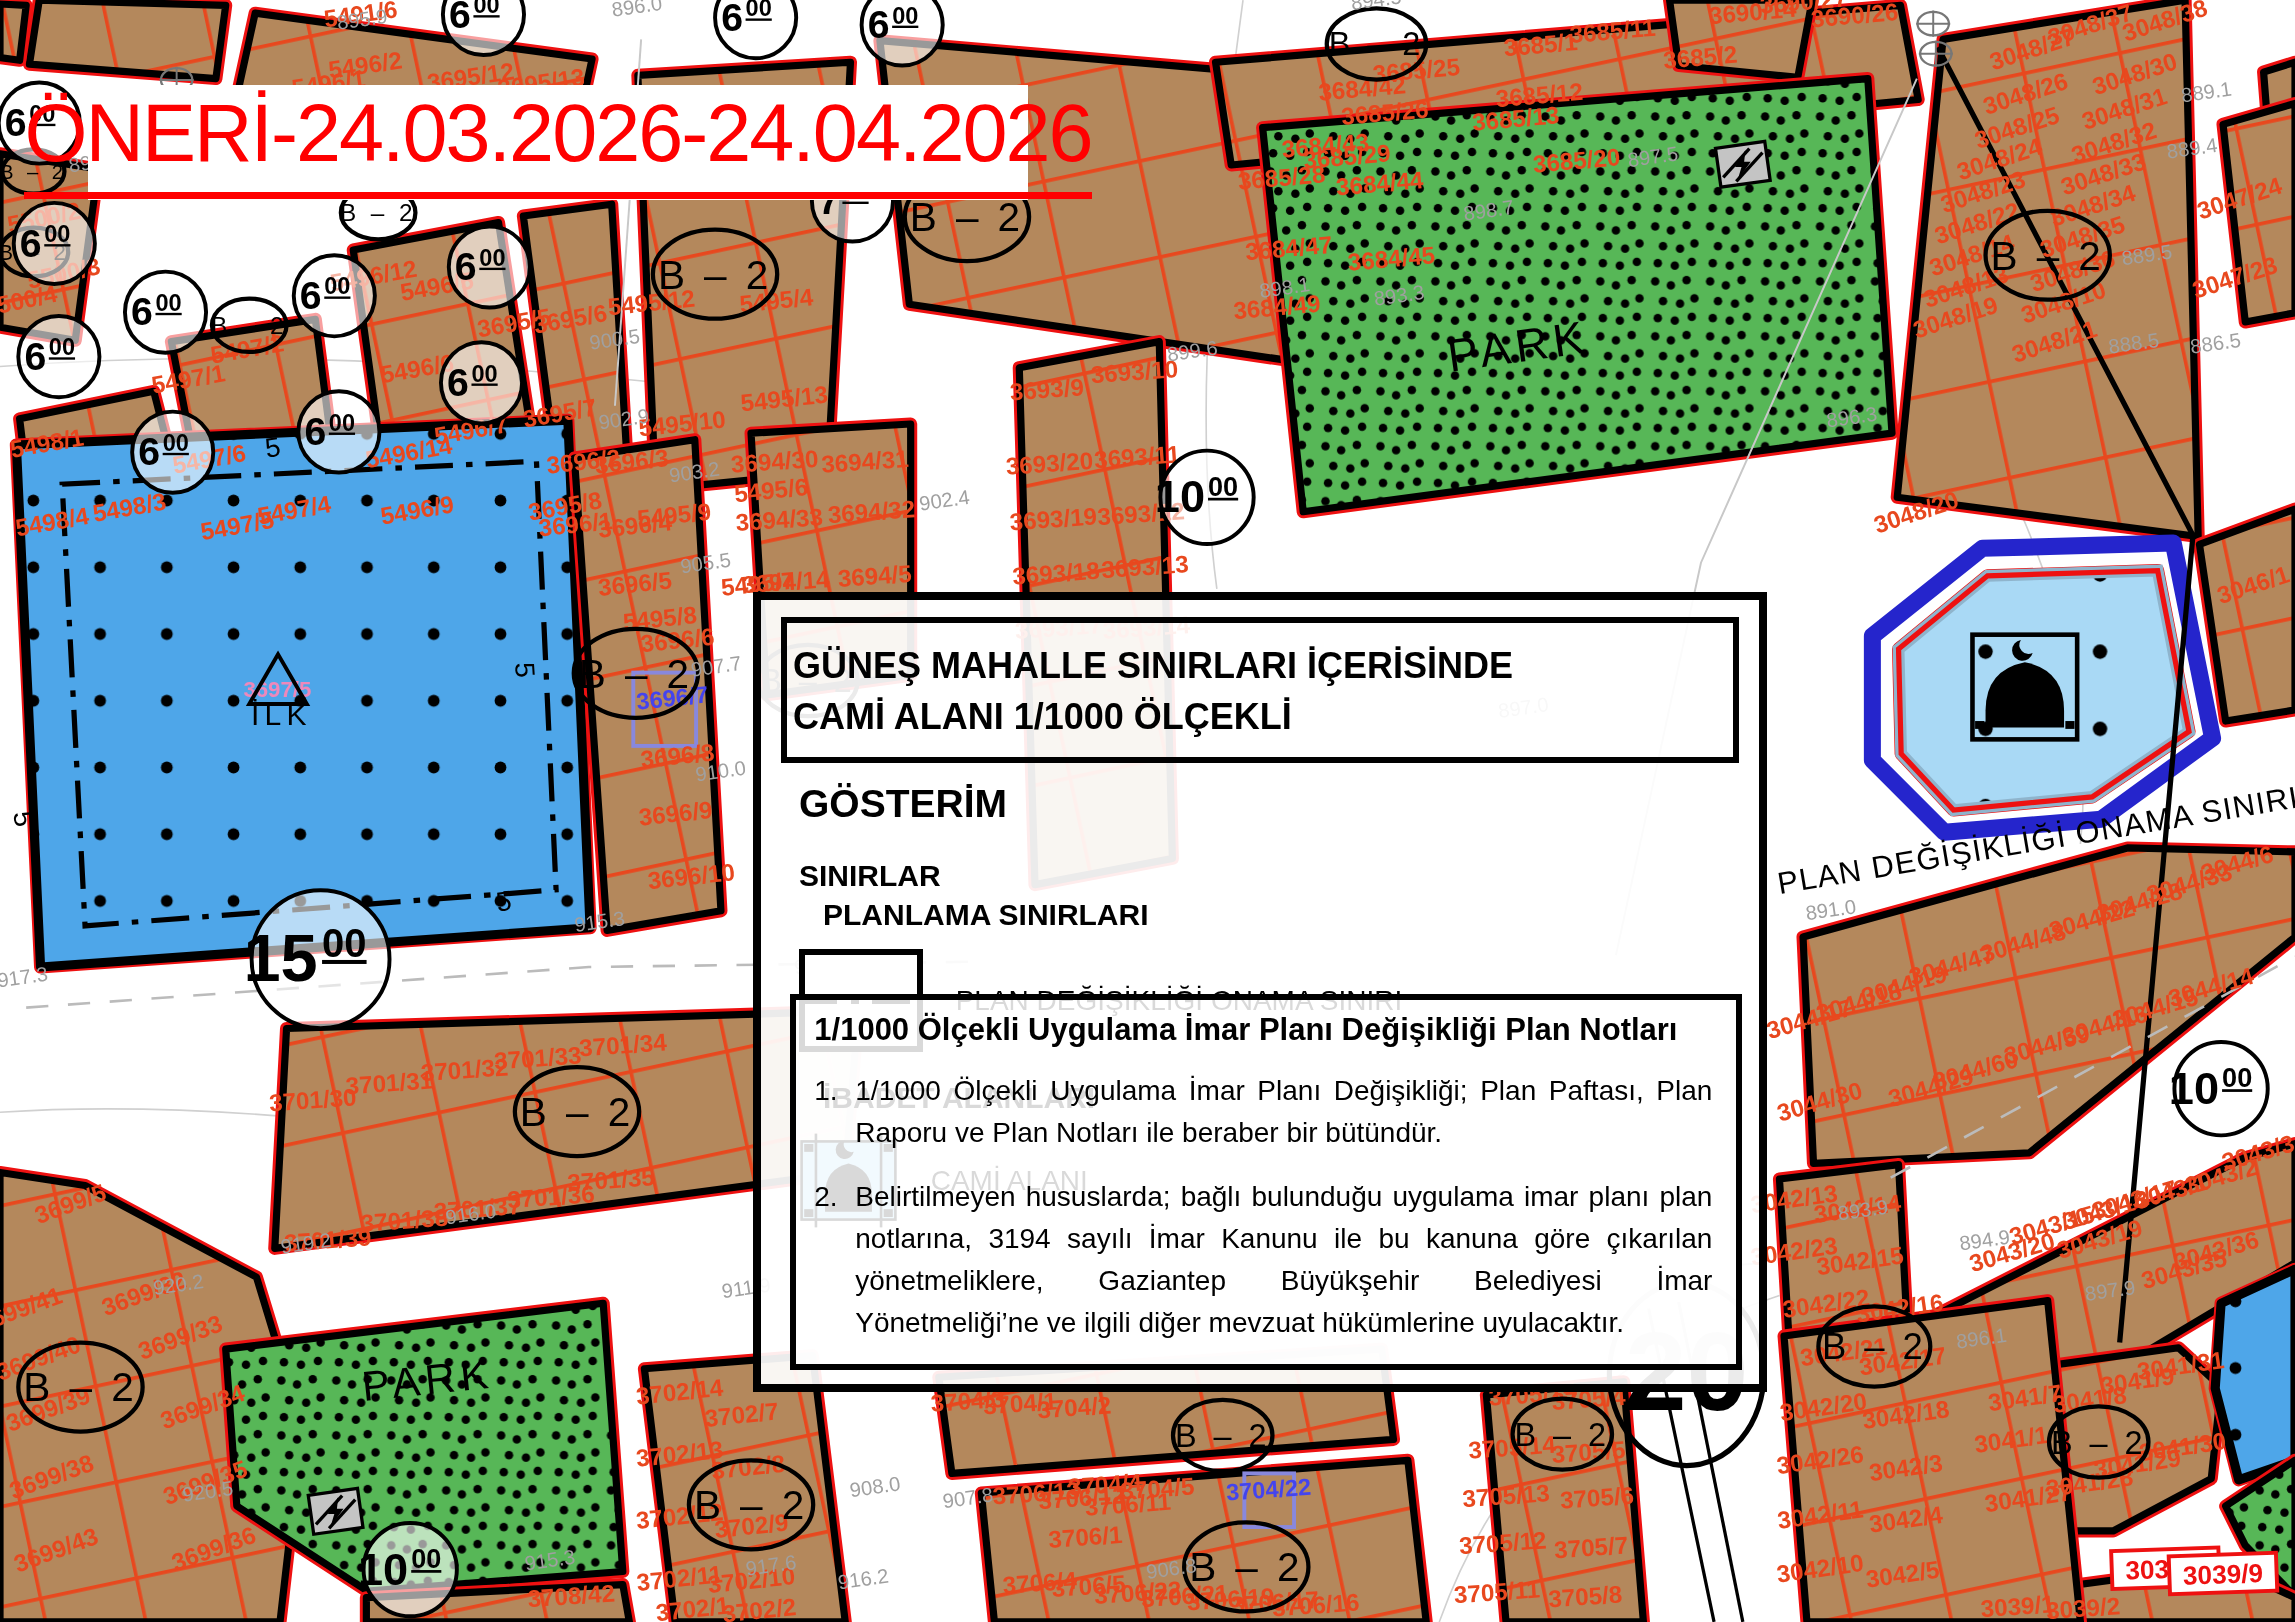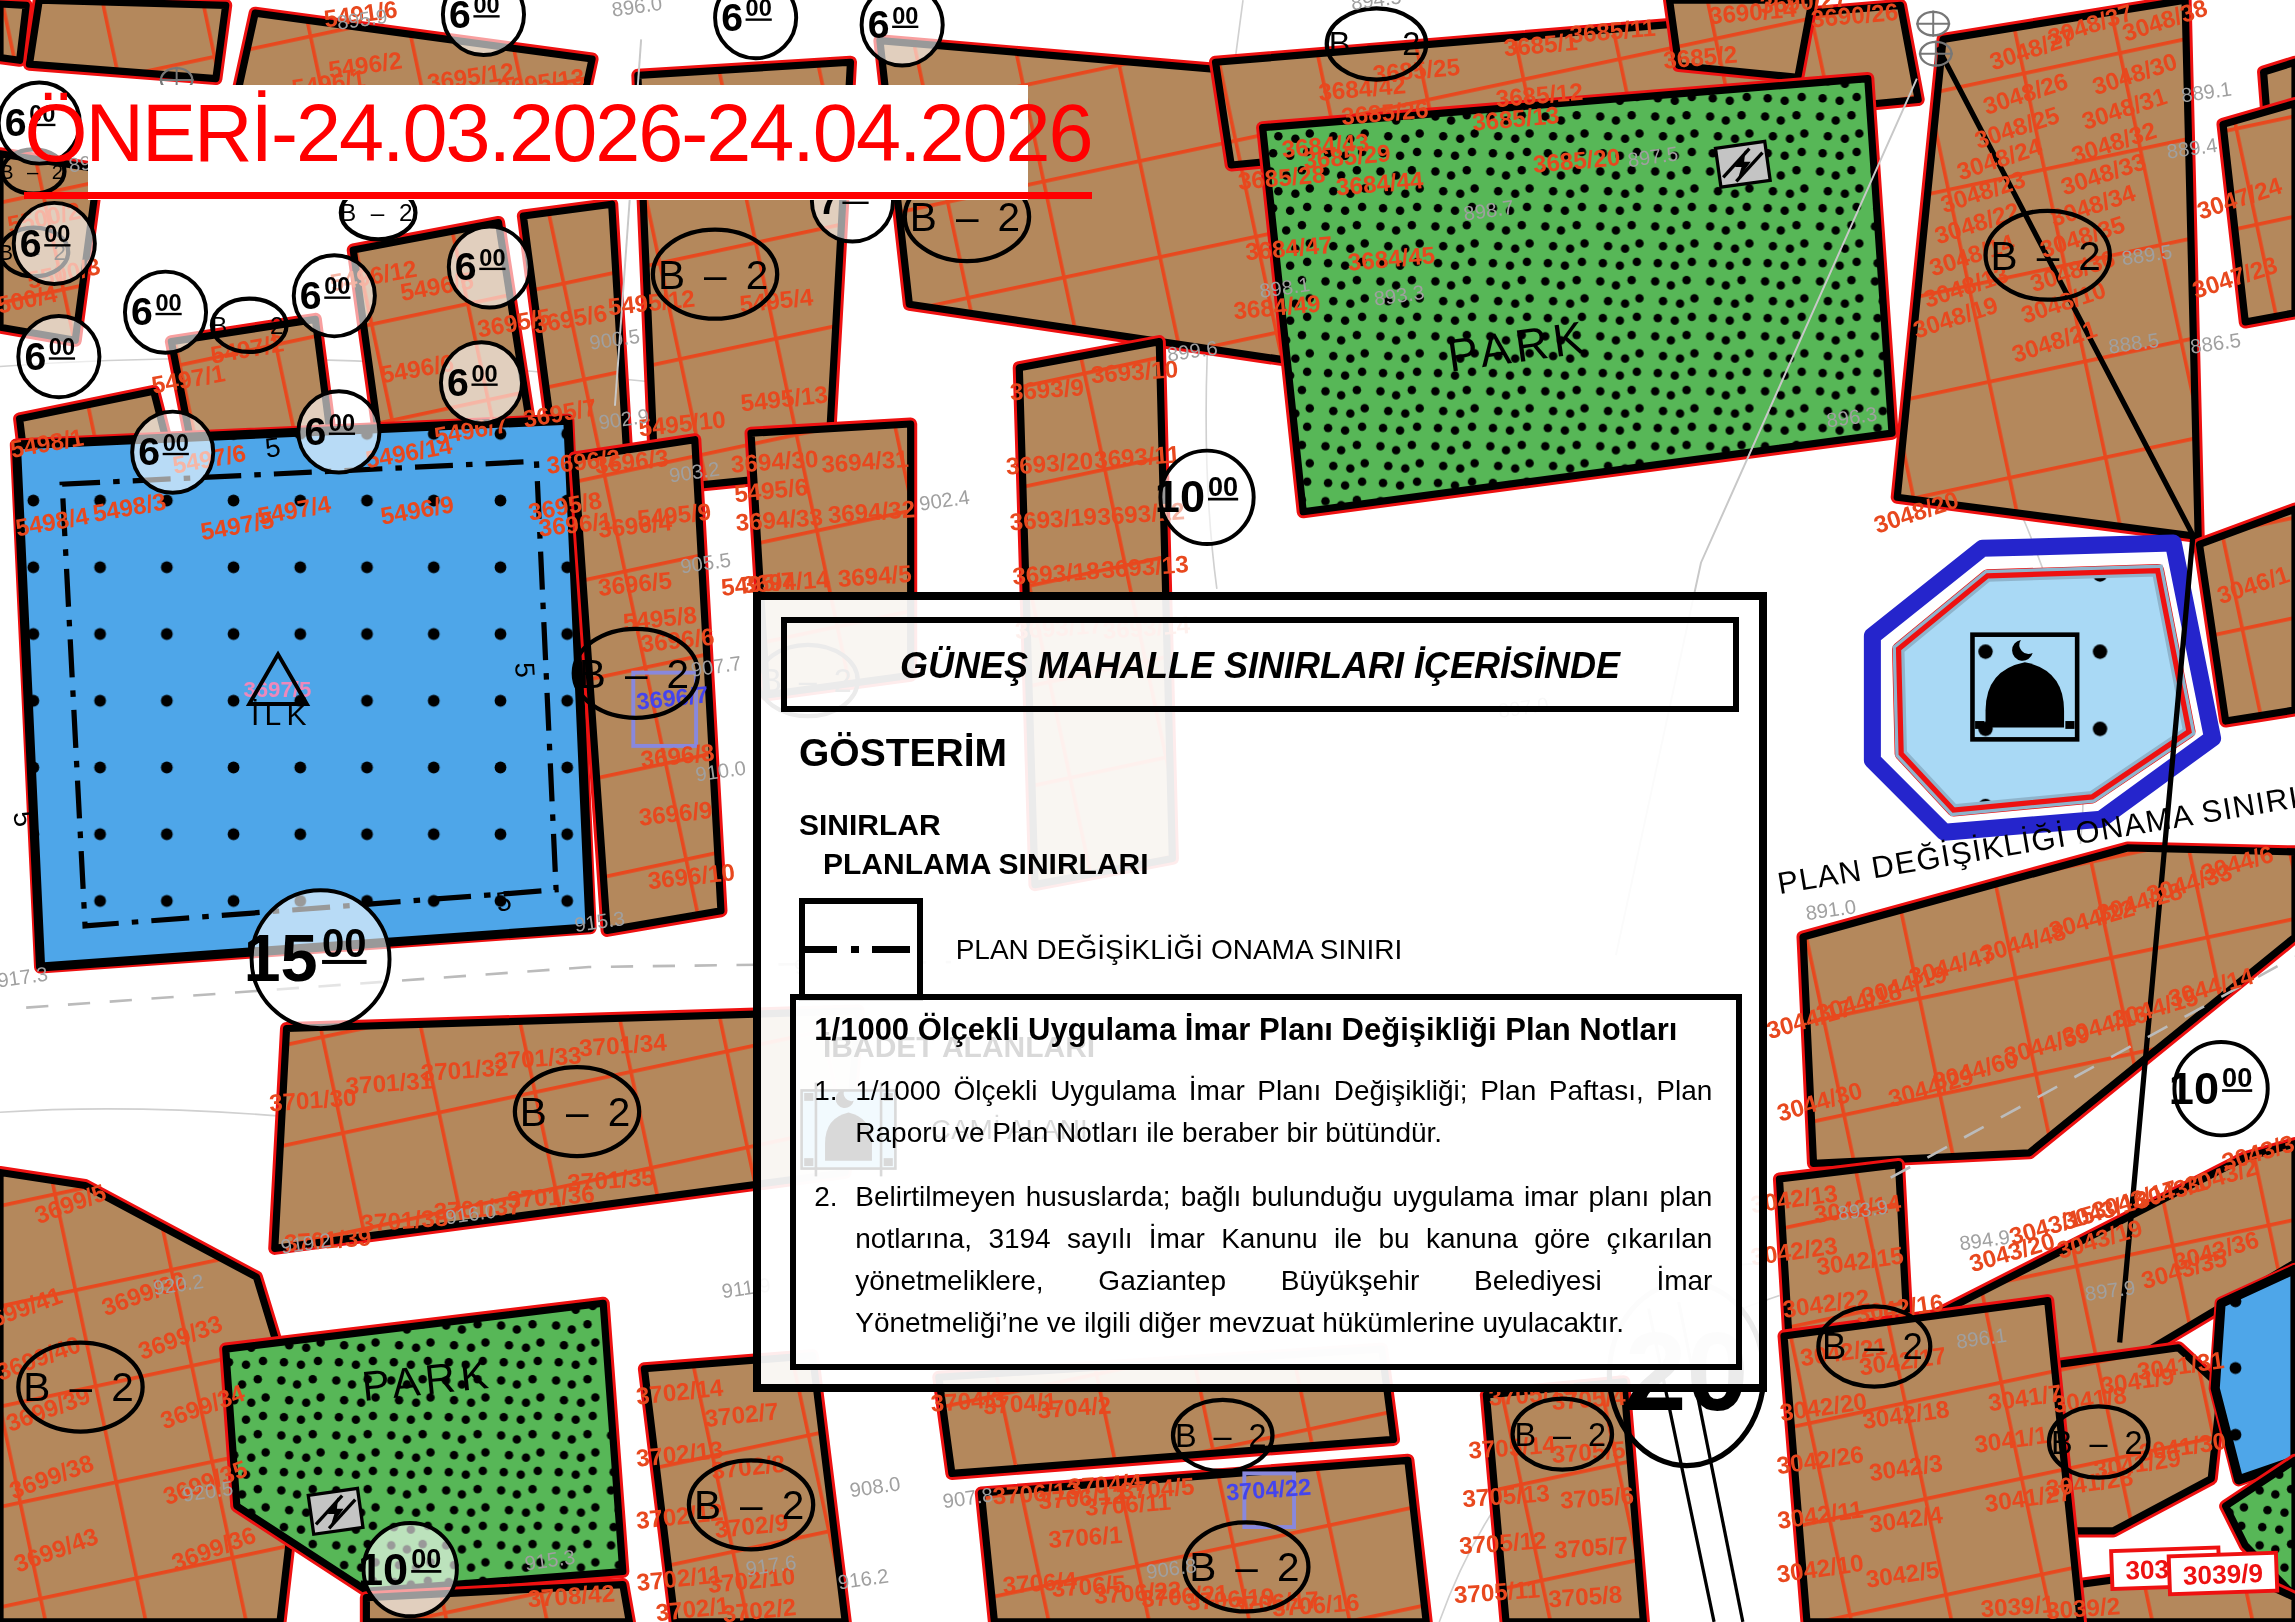--- a/index.html
+++ b/index.html
@@ -7,21 +7,21 @@
        font-family:"Liberation Sans", sans-serif;overflow:hidden;}
   #map{position:absolute;left:0;top:0;}
   
   .oneri{position:absolute;left:88px;top:85px;width:940px;height:115px;background:#ffffff;
          display:flex;align-items:center;justify-content:center;z-index:5;}
   .oneri span{color:#ff0000;font-size:81px;font-weight:500;letter-spacing:-2px;
               border-bottom:7.2px solid #ff0000;padding-bottom:12px;white-space:nowrap;}
   
   .panel{position:absolute;left:753px;top:592px;width:1014px;height:800px;z-index:6;
          background:rgba(255,255,255,0.92);border:8.5px solid #000;box-sizing:border-box;}
-  .titlebox{margin:17px 19.6px 0 19.6px;border:6.5px solid #000;padding:17px 6.5px 14.4px 6.5px;text-align:center;font-style:italic;}
+  .titlebox{margin:17px 19.6px 0 19.6px;border:6.5px solid #000;padding:17px 6.5px 14.4px 6.5px;text-align:left;}
   .titlebox div{font-size:36px;font-weight:700;line-height:1.42;letter-spacing:0px;color:#000;}
   .legend{padding:19.6px 0 0 38px;}
   .legend .h1{font-size:39px;font-weight:700;margin-bottom:33px;}
   .legend .h2{font-size:30px;font-weight:700;margin-bottom:5.2px;margin-top:32px;}
   .legend .h3{font-size:30px;font-weight:700;margin-bottom:17px;margin-left:24px;}
   .legrow{display:flex;align-items:center;margin-bottom:6.5px;}
   .symbox{width:124px;height:103px;border:6.5px solid #000;position:relative;box-sizing:border-box;background:#fff;}
   .symbox .dline{position:absolute;left:-6.5px;right:-6.5px;top:50%;height:7.2px;margin-top:-3.9px;
     background:repeating-linear-gradient(90deg,#000 0 38px,transparent 38px 52px,#000 52px 60px,transparent 60px 73px);}
   .legrow .lbl{font-size:28px;margin-left:27.5px;background:#fff;padding:1.3px 5.2px;}
@@ -623,20 +623,21 @@
     </g>
   </svg>
 
 <div class="oneri">
   <span>ÖNERİ-24.03.2026-24.04.2026</span>
 </div>
 
 <div class="panel">
   <div class="titlebox">
     <div>GÜNEŞ MAHALLE SINIRLARI İÇERİSİNDE</div>
+    <div>CAMİ ALANI 1/1000 ÖLÇEKLİ</div>
   </div>
   <div class="legend">
     <div class="h1">GÖSTERİM</div>
     <div class="h2">SINIRLAR</div>
     <div class="h3">PLANLAMA SINIRLARI</div>
     <div class="legrow">
       <div class="symbox">
           <div class="dline"></div>
         </div>
       <div class="lbl">PLAN DEĞİŞİKLİĞİ ONAMA SINIRI</div>

